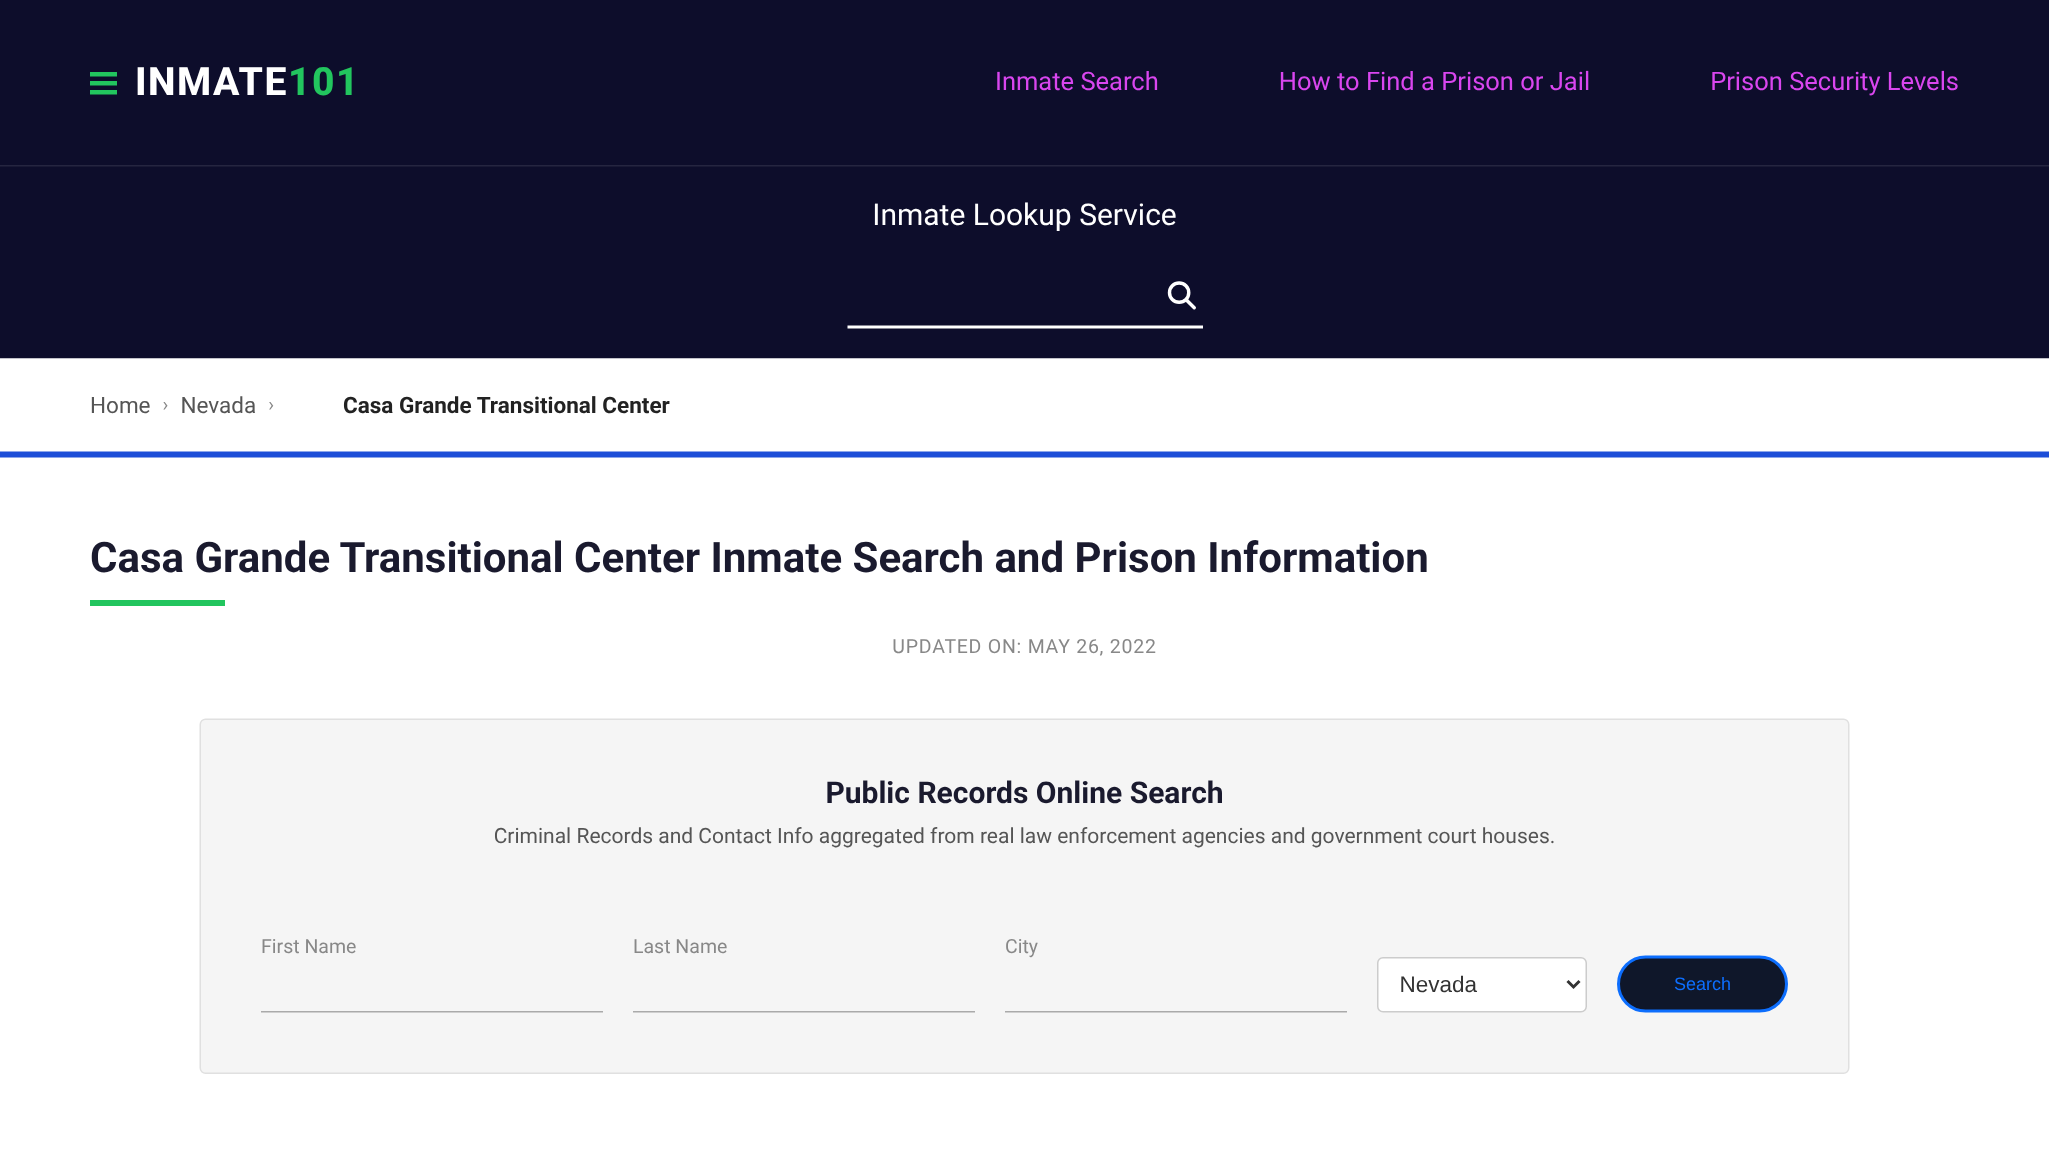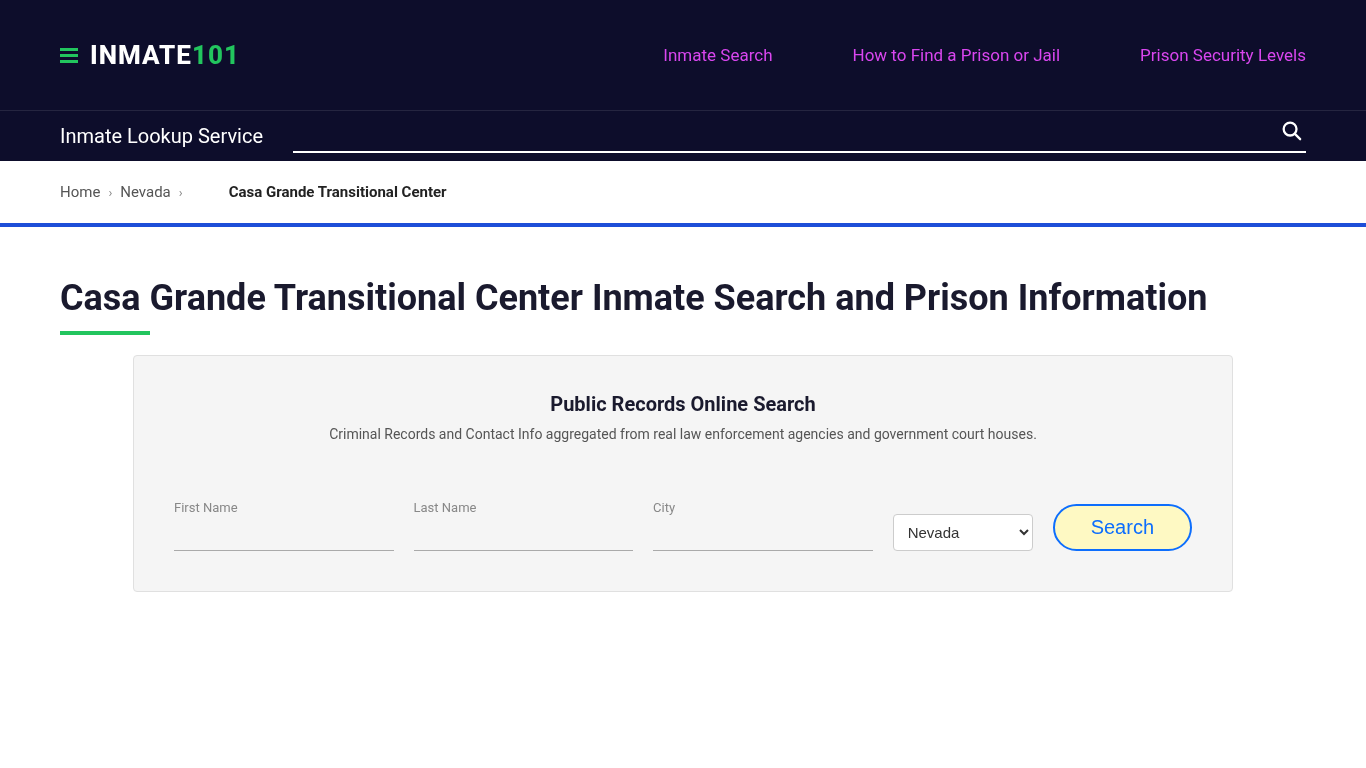--- a/index.html
+++ b/index.html
@@ -50,24 +50,25 @@
       color: #d946ef;
       text-decoration: none;
       font-size: 17px;
       font-weight: 400;
     }
 
     
     .search-bar {
       background: #0d0d2b;
       border-top: 1px solid rgba(255,255,255,0.1);
-      padding: 8px 60px;
+      padding: 20px 60px;
       display: flex;
       align-items: center;
       gap: 30px;
+      flex-direction: column;
     }
     .search-bar-label {
       color: #fff;
       font-size: 20px;
       font-weight: 400;
       white-space: nowrap;
     }
     .search-input-wrapper {
       flex: 1;
       display: flex;
@@ -108,21 +109,21 @@
     .breadcrumb a { color: #555; text-decoration: none; }
     .breadcrumb .chevron { color: #888; font-size: 13px; }
     .breadcrumb .current { font-weight: 700; color: #222; margin-left: 38px; }
 
     
     .main-content {
       padding: 50px 60px;
       max-width: 1366px;
     }
     .page-title {
-      font-size: 36px;
+      font-size: 28px;
       font-weight: 700;
       color: #1a1a2e;
       margin-bottom: 12px;
     }
     .title-underline {
       width: 90px;
       height: 4px;
       background: #22c55e;
       margin-bottom: 20px;
     }
@@ -196,25 +197,25 @@
       border: 1px solid #ccc;
       border-radius: 4px;
       padding: 8px 10px;
       font-size: 15px;
       color: #333;
       cursor: pointer;
       min-width: 140px;
     }
 
     .search-btn {
-      background: #fef9c3;
+      background: #0f172a;
       border: 2px solid #0d6efd;
       color: #0d6efd;
       padding: 10px 36px;
-      font-size: 20px;
+      font-size: 12px;
       font-weight: 500;
       border-radius: 25px;
       cursor: pointer;
       white-space: nowrap;
     }
   </style>
 </head>
 <body>
 
 <nav class="top-nav">
@@ -260,20 +261,21 @@
     <span class="chevron">›</span>
     <a href="#">Nevada</a>
     <span class="chevron">›</span>
     <span class="current">Casa Grande Transitional Center</span>
   </div>
 </div>
 
 <div class="main-content">
   <h1 class="page-title">Casa Grande Transitional Center Inmate Search and Prison Information</h1>
   <div class="title-underline"></div>
+  <p class="updated-text">UPDATED ON: MAY 26, 2022</p>
 
   <div class="search-card">
     <h2 class="search-card-title">Public Records Online Search</h2>
     <p class="search-card-desc">Criminal Records and Contact Info aggregated from real law enforcement agencies and government court houses.</p>
 
     <div class="search-form">
       <div class="form-field">
         <label>First Name</label>
         <input type="text" style="">
       </div>

